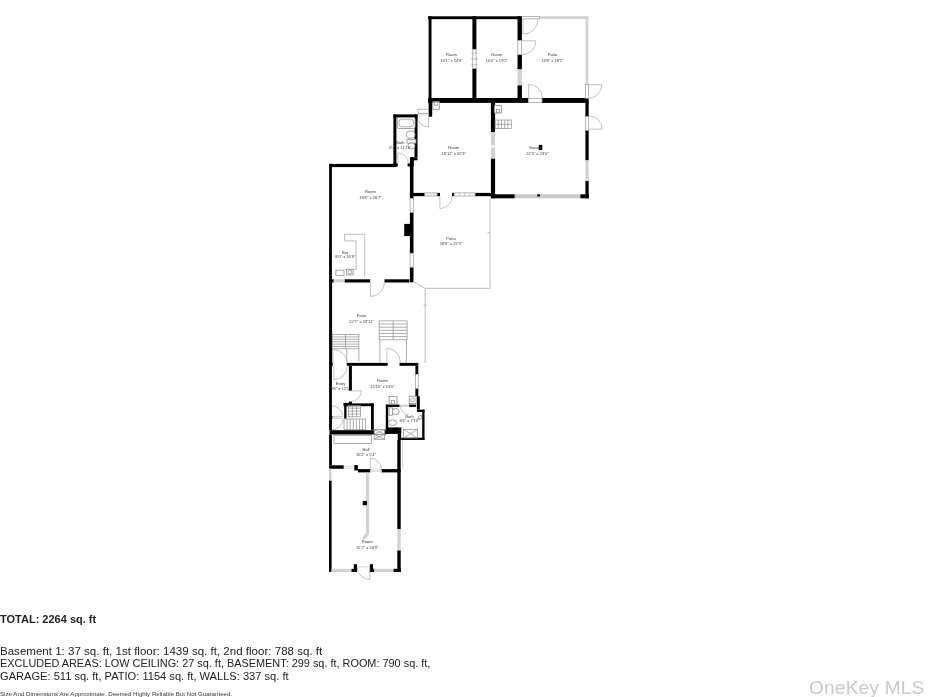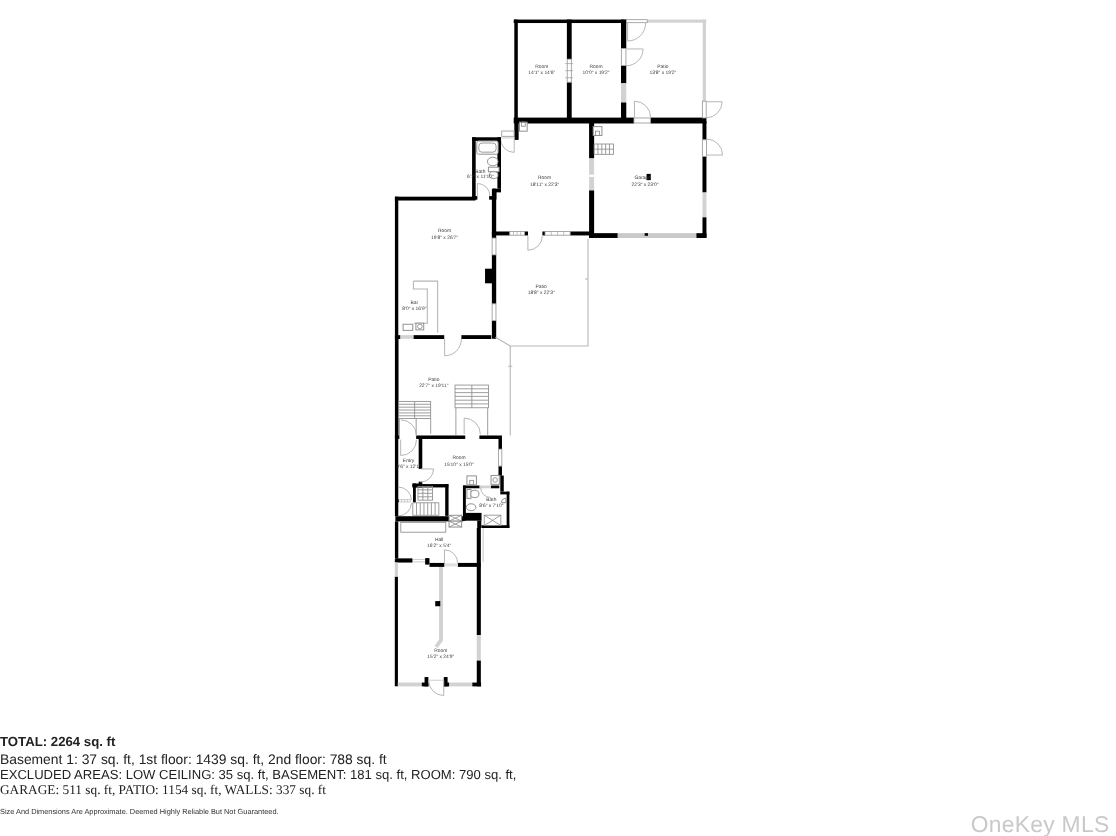--- a/index.html
+++ b/index.html
@@ -1,22 +1,22 @@
 <!DOCTYPE html>
 <html><head>
 <meta charset="utf-8">
 <style>
 html,body{margin:0;padding:0;background:#fff;-webkit-font-smoothing:antialiased;}
 #page{position:relative;width:930px;height:697px;font-family:"Liberation Sans",sans-serif;background:#fff;overflow:hidden;}
 svg text{font-family:"Liberation Sans",sans-serif;}
 .summary{position:absolute;left:0;top:612.5px;width:930px;text-align:left;color:#222;}
 .l1{font-size:11px;font-weight:bold;line-height:13px;}
-.l2{font-size:11.55px;line-height:12.7px;margin-top:2px;}
+.l2{font-size:11.55px;line-height:12.7px;margin-top:19px;}
 .l3{font-size:10.9px;line-height:12.7px;}
-.l4{font-size:11.1px;line-height:12.7px;font-family:Liberation Serif, serif;}
+.l4{font-size:11.1px;line-height:12.7px;}
 .l5{font-size:6.15px;margin-top:7.5px;color:#333;}
 .wm{position:absolute;right:5.5px;top:677px;font-size:19px;color:#c9c9c9;letter-spacing:0.25px;}
 </style>
 </head>
 <body>
 <div id="page">
 
 <svg width="930" height="697" viewBox="0 0 930 697">
 <defs></defs>
 <style>
@@ -458,19 +458,19 @@
 <g>
 <text class="lb" x="367.3" y="543.4">Room</text>
 <text class="lb" x="367.3" y="548.6">15'2" x 24'9"</text>
 </g>
 </g>
 </svg>
 
 <div class="summary">
 <div class="l1">TOTAL: 2264 sq. ft</div>
 <div class="l2">Basement 1: 37 sq. ft, 1st floor: 1439 sq. ft, 2nd floor: 788 sq. ft</div>
-<div class="l3">EXCLUDED AREAS: LOW CEILING: 35 sq. ft, BASEMENT: 181 sq. ft, ROOM: 790 sq. ft,</div>
+<div class="l3">EXCLUDED AREAS: LOW CEILING: 27 sq. ft, BASEMENT: 299 sq. ft, ROOM: 790 sq. ft,</div>
 <div class="l4">GARAGE: 511 sq. ft, PATIO: 1154 sq. ft, WALLS: 337 sq. ft</div>
 <div class="l5">Size And Dimensions Are Approximate. Deemed Highly Reliable But Not Guaranteed.</div>
 </div>
 
 <div class="wm">OneKey MLS</div>
 </div>
 
 </body></html>

